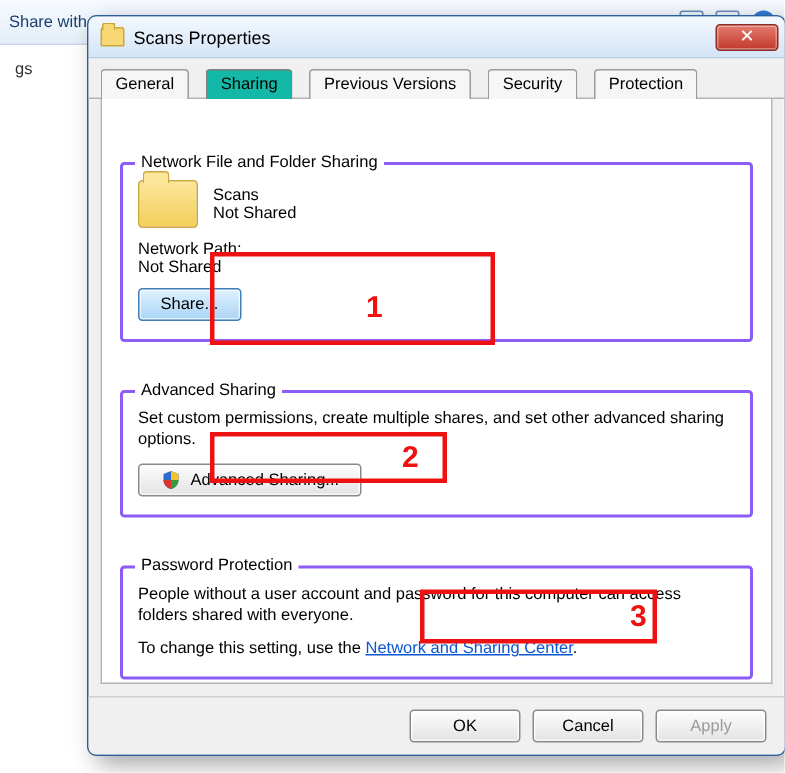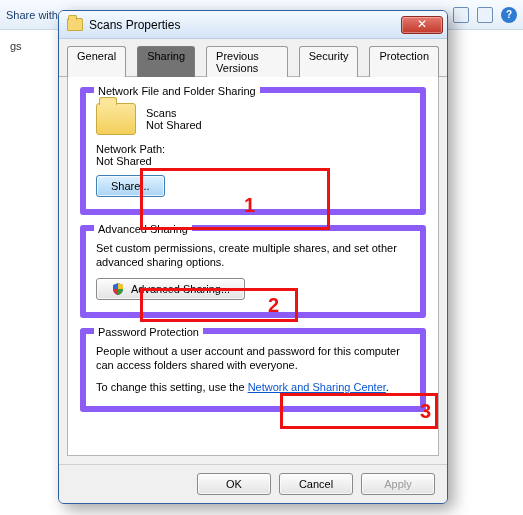--- a/index.html
+++ b/index.html
@@ -31,21 +31,21 @@
   .tri { font-size:8px; }
   .sq-icon { width:16px; height:16px; border:1px solid #6b8db8; background:#eaf2fb; border-radius:2px; }
   .help-icon { width:16px; height:16px; border-radius:50%; background:#2f7bd1; color:#fff; text-align:center; line-height:16px; font-weight:bold; font-size:10px; }
   .bg-panel { position:absolute; top:30px; left:0; right:0; bottom:0; background:#fff; }
   .bg-panel-row { padding:10px; color:#333; }
 
   
   .dialog {
     position: absolute;
     left: 58px; top: 10px;
-    width: 390px;
+    width: 466px;
     height: 494px;
     border: 1px solid #2b5f9e;
     border-radius: 6px;
     background: #f0f0f0;
     box-shadow: 0 0 0 1px rgba(255,255,255,0.4) inset, 6px 6px 16px rgba(0,0,0,0.35);
     display:flex; flex-direction:column;
     overflow:hidden;
   }
   .titlebar {
     height: 28px;
@@ -81,36 +81,36 @@
     border-bottom:none;
     background:#f6f6f6;
     border-radius:3px 3px 0 0;
     font-size:11px;
     position:relative;
     top:1px;
     color:#000;
   }
   .tab + .tab { margin-left:-1px; }
   .tab.active {
-    background:#737373;
+    background:#14b8a6;
     border-color:#7f7f7f;
     z-index:2;
     padding-bottom:4px;
     top:1px;
   }
   .tabbody {
     flex:1;
     background:#fff;
     margin:0 8px 8px 8px;
     border:1px solid #b5b5b5;
     border-top:none;
     padding:10px 12px;
     overflow:hidden;
   }
-  .group { border:6px solid #8b5cf6; border-radius:3px; padding:10px 10px 12px 10px; margin-bottom:10px; position:relative; }
+  .group { border:2px solid #8b5cf6; border-radius:3px; padding:10px 10px 12px 10px; margin-bottom:10px; position:relative;margin-top:32px; }
   .group-title { position:absolute; top:-8px; left:8px; background:#fff; padding:0 4px; font-size:11px; color:#000; }
   .folder-lg { width:40px; height:32px; background:linear-gradient(#fbe69a,#f3cf5b); border:1px solid #caa93e; border-radius:3px; position:relative; margin-right:10px; }
   .folder-lg::before { content:""; position:absolute; top:-7px; left:2px; width:16px; height:7px; background:#fbe69a; border:1px solid #caa93e; border-bottom:none; border-radius:3px 3px 0 0; }
   .row { display:flex; }
   .col { display:flex; flex-direction:column; }
   .spacer8 { height:8px; }
   .label { color:#000; }
   .btn {
     display:inline-flex; align-items:center; gap:6px;
     height:22px;

